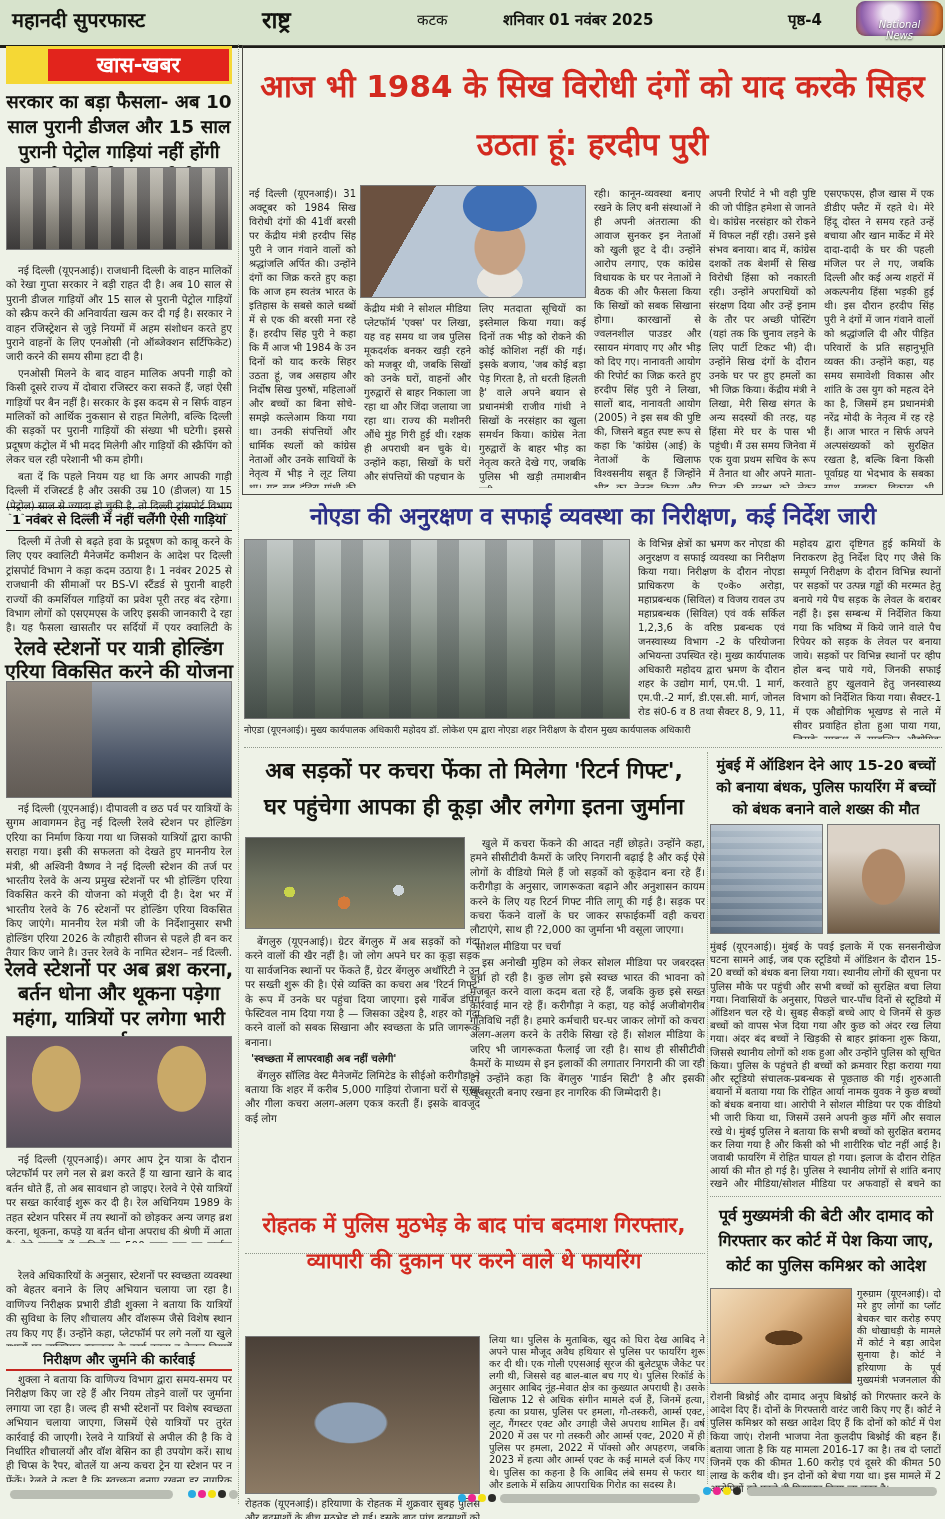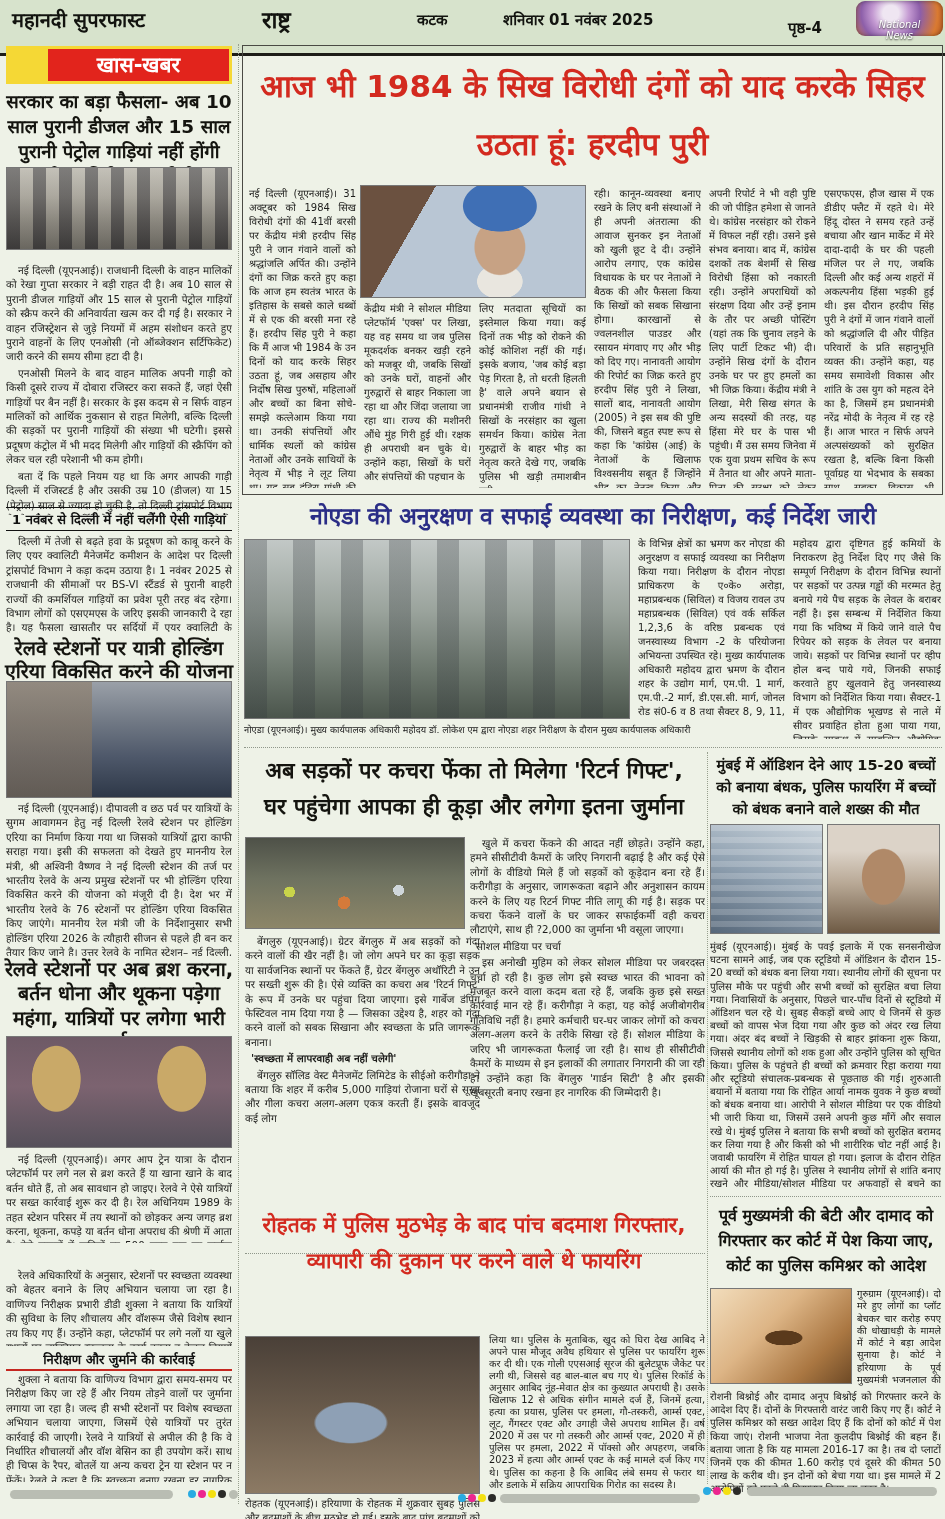--- a/index.html
+++ b/index.html
@@ -23,26 +23,26 @@
   .regbar{position:absolute;top:0;height:9px;border-radius:5px;background:#b9bdb3;}
   .leadbox{border:1.2px solid #4a4a44;}
   .masthead{background:#d7e3cc;border-bottom:3.5px solid #1d1d18;}
   .mast-text{color:#12130f;white-space:nowrap;}
 </style>
 </head>
 <body>
 
 <div id="page">
 
-  <div class="abs masthead" style="left:0;top:0;width:945px;height:56px;">
+  <div class="abs masthead" style="left:0;top:0;width:945px;height:48px;">
     <span class="abs mast-text" style="left:12px;top:6px;font-size:20px;font-weight:bold;">महानदी सुपरफास्ट</span>
     <span class="abs mast-text" style="left:262px;top:3px;font-size:23px;font-weight:bold;">राष्ट्र</span>
-    <span class="abs mast-text" style="left:417px;top:9px;font-size:15px;font-weight:bold;">कटक</span>
+    <span class="abs mast-text" style="left:417px;top:9px;font-size:15px;font-weight:normal;">कटक</span>
     <span class="abs mast-text" style="left:503px;top:9px;font-size:15px;font-weight:bold;">शनिवार  01  नवंबर  2025</span>
-    <span class="abs mast-text" style="left:788px;top:9px;font-size:15px;font-weight:bold;margin-top:8px;">पृष्ठ-4</span>
+    <span class="abs mast-text" style="left:788px;top:9px;font-size:15px;font-weight:bold;">पृष्ठ-4</span>
     <div class="abs" style="left:856px;top:1px;width:87px;height:35px;border-radius:9px;background:radial-gradient(circle at 40% 35%, #efe6f2 0 14%, #c49ad2 32%, #8d5fa9 52%, #d97a32 82%, #b85a22);box-shadow:inset 0 0 4px rgba(0,0,0,.4);">
       <div style="text-align:center;color:#fff;font-style:italic;font-size:10px;line-height:1.1;padding-top:18px;text-shadow:0 1px 2px #333;">
         <div>National</div>
         <div>News</div>
       </div>
     </div>
   </div>
 
   <div class="abs vrule" style="left:238px;top:44px;height:1460px;"></div>
 

